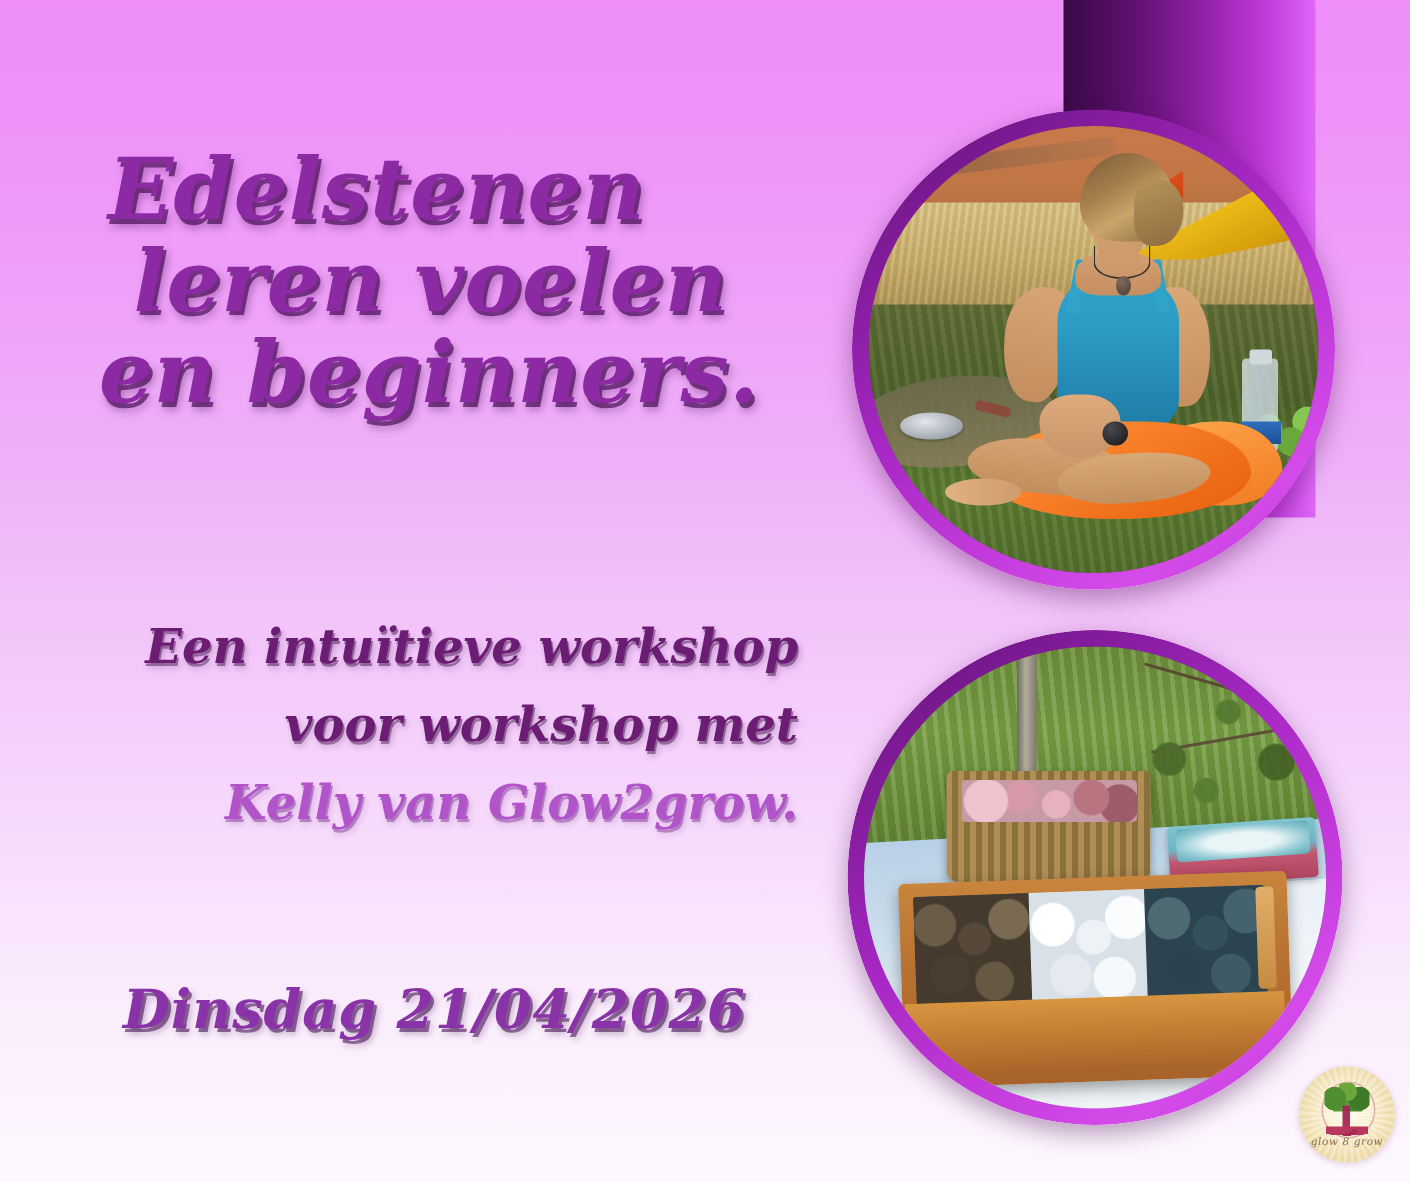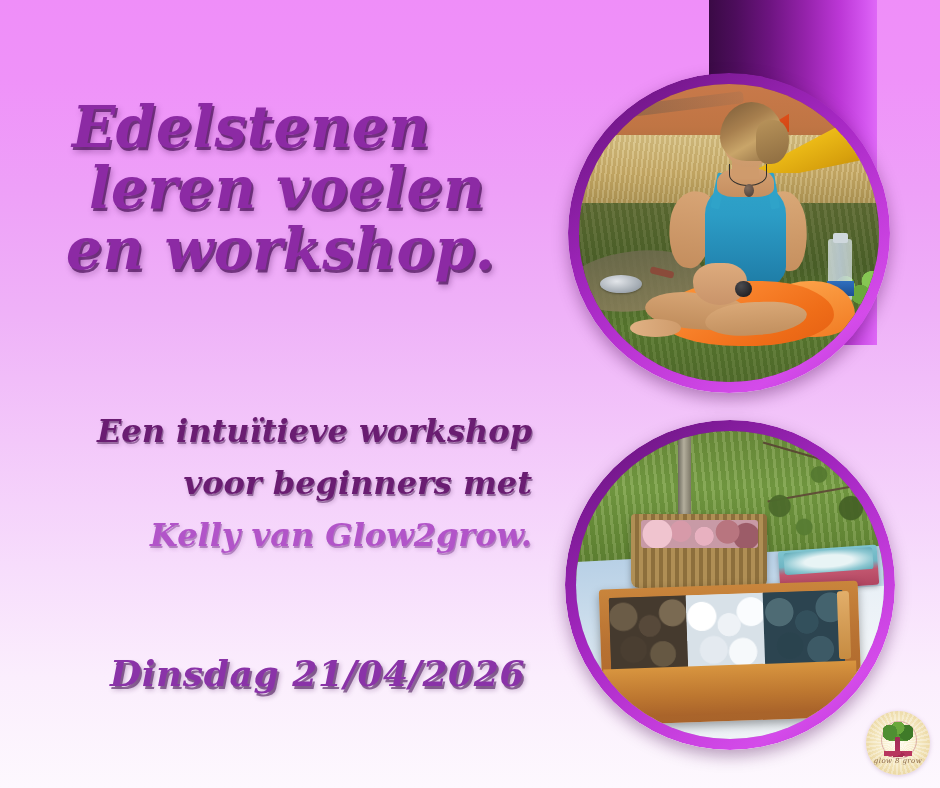--- a/index.html
+++ b/index.html
@@ -238,21 +238,20 @@
   .sub-accent{color:#b254c9;
     text-shadow:1px 2px 0 rgba(110,35,130,.42), 2px 3px 4px rgba(110,35,130,.2);}
 
   .date{
     position:absolute;left:82px;top:652px;
     font-family:"DejaVu Serif", serif;
     font-style:italic;font-weight:700;font-size:36px;
     color:#8a33a8;
     text-shadow:2px 3px 0 rgba(70,18,86,.58), 3px 4px 5px rgba(70,18,86,.3);
     letter-spacing:.6px;
-    margin-left:28px;
   }
 
   
   #logo{position:absolute;left:866px;top:711px;width:64px;height:64px;border-radius:50%;
     background:
       radial-gradient(circle at 50% 48%, #fffdf2 0%, #fbf3d8 30%, #f2e3b8 55%, #e9d49c 78%, #dcc488 100%);
     box-shadow:0 1px 4px rgba(120,70,130,.25);overflow:hidden;}
   #logo .rays{position:absolute;inset:0;border-radius:50%;
     background:repeating-conic-gradient(from 0deg at 50% 50%,
       rgba(255,255,255,.55) 0deg 4deg, rgba(232,214,160,.18) 4deg 9deg);
@@ -348,26 +347,26 @@
         </div>
         <div class="s2-trayfront"></div>
         <div class="s2-trayhandle"></div>
       </div>
     </div>
   </div>
 
   <div class="headline">
     <div class="hl1">Edelstenen</div>
     <div class="hl2">leren voelen</div>
-    <div class="hl3">en workshop.</div>
+    <div class="hl3">en beginners.</div>
   </div>
 
   <div class="subtitle">
     <div>Een intuïtieve workshop</div>
-    <div>voor beginners met</div>
+    <div>voor workshop met</div>
     <div class="sub-accent">Kelly van Glow2grow.</div>
   </div>
 
   <div class="date">Dinsdag 21/04/2026</div>
 
   <div id="logo">
     <div class="rays"></div>
     <div class="tree-circle"></div>
     <div class="tree-canopy"></div>
     <div class="tree-trunk"></div>

